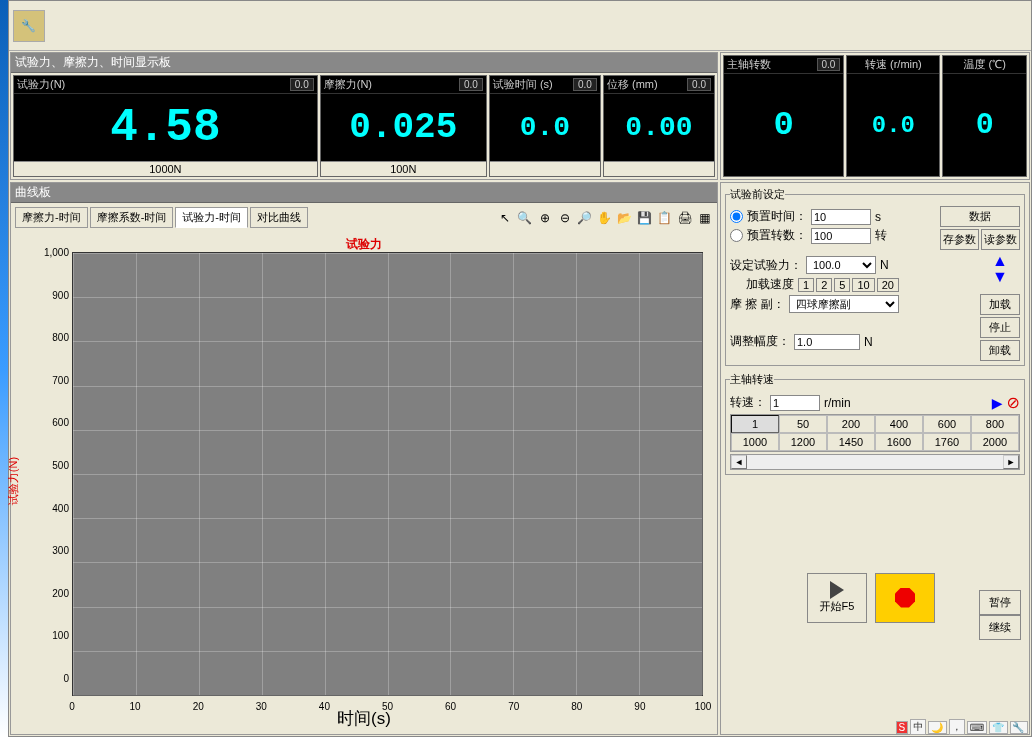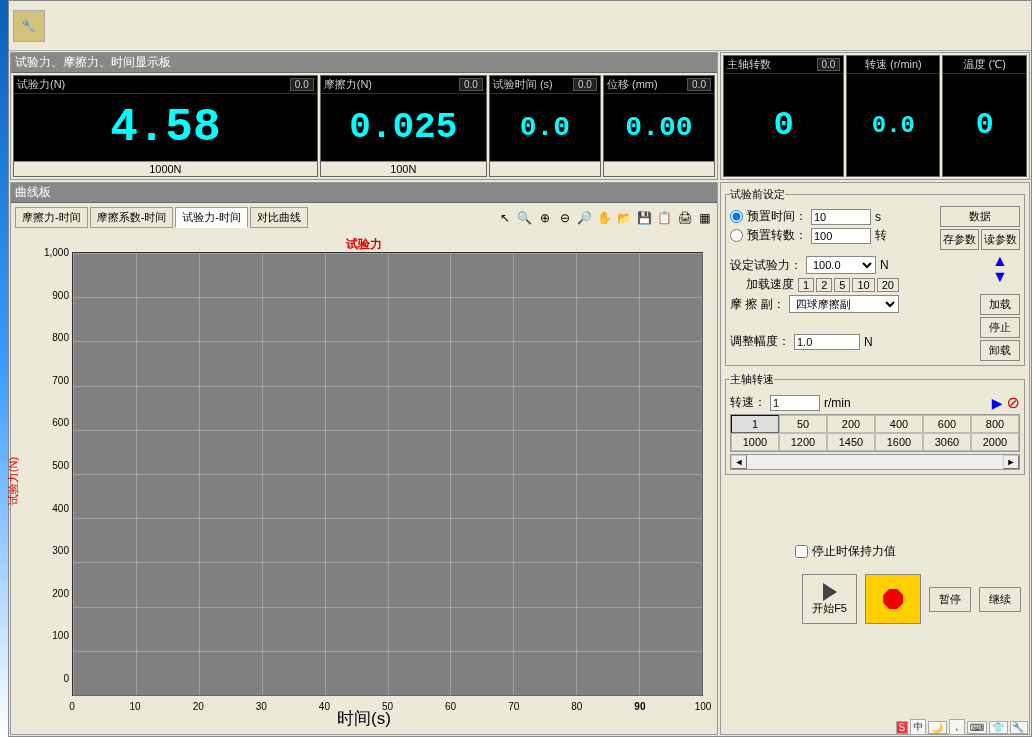--- a/index.html
+++ b/index.html
@@ -52,21 +52,21 @@
 .speed-grid div.active { border: 1px inset #666; background: #ddd; }
 .arrow-blue { color: #00f; font-size: 16px; line-height: 14px; }
 .arrow-red { color: #d00; font-size: 16px; }
 .scrollbar { display: flex; border: 1px solid #999; background: #eee; height: 16px; }
 .scrollbar .sb-btn { width: 16px; text-align: center; border: 1px outset #ccc; font-size: 9px; line-height: 12px; cursor: pointer; }
 .scrollbar .sb-track { flex: 1; }
 .bottom-ctrl { display: flex; align-items: center; gap: 8px; margin-top: 10px; padding: 4px; }
 .big-btn { width: 60px; height: 50px; border: 1px solid #888; background: #ece9d8; display: flex; flex-direction: column; align-items: center; justify-content: center; font-size: 11px; cursor: pointer; }
 .play-icon { width: 0; height: 0; border-left: 14px solid #444; border-top: 9px solid transparent; border-bottom: 9px solid transparent; }
 .stop-oct { width: 20px; height: 20px; background: #e00; clip-path: polygon(30% 0%, 70% 0%, 100% 30%, 100% 70%, 70% 100%, 30% 100%, 0% 70%, 0% 30%); }
-.side-btns { display: flex; flex-direction: row; gap: 8px; margin-left: auto; }
+.side-btns { display: flex; flex-direction: column; gap: 0; margin-left: auto; margin-top: 35px; }
 .side-btns .btn { width: 42px; padding: 4px 2px; }
 .taskbar-mini { position: absolute; right: 4px; bottom: 2px; display: flex; gap: 2px; align-items: center; font-size: 10px; color: #333; }
 .taskbar-mini span { border: 1px solid #aaa; padding: 0 2px; background: #f5f5f5; }
 </style>
 </head>
 <body>
 
 <div class="app">
   <div class="menubar">
     <div class="icon-box">🔧</div>
@@ -203,21 +203,21 @@
             <div class="tick-y" style="top: 18px;">1,000</div>
             <div class="tick-x" style="left: 55px;">0</div>
             <div class="tick-x" style="left: 118.1px;">10</div>
             <div class="tick-x" style="left: 181.2px;">20</div>
             <div class="tick-x" style="left: 244.3px;">30</div>
             <div class="tick-x" style="left: 307.4px;">40</div>
             <div class="tick-x" style="left: 370.5px;">50</div>
             <div class="tick-x" style="left: 433.6px;">60</div>
             <div class="tick-x" style="left: 496.7px;">70</div>
             <div class="tick-x" style="left: 559.8px;">80</div>
-            <div class="tick-x" style="left: 622.9px; font-weight: bold;">90</div>
+            <div class="tick-x" style="left: 622.9px;">90</div>
             <div class="tick-x" style="left: 686px;">100</div>
           </div>
       </div>
     </div>
 
     <div class="control-panel">
       <div class="control-body">
 
         <fieldset>
           <legend>试验前设定</legend>
@@ -296,36 +296,32 @@
               <div class="active">1</div>
               <div>50</div>
               <div>200</div>
               <div>400</div>
               <div>600</div>
               <div>800</div>
               <div>1000</div>
               <div>1200</div>
               <div>1450</div>
               <div>1600</div>
-              <div>3060</div>
+              <div>1760</div>
               <div>2000</div>
             </div>
           <div class="scrollbar" style="margin-top:2px">
             <div class="sb-btn">◄</div>
             <div class="sb-track"></div>
             <div class="sb-btn">►</div>
           </div>
         </fieldset>
 
         <div style="height:60px"></div>
 
-        <div class="row" style="margin-left:70px">
-          <input type="checkbox" style="">
-          <label>停止时保持力值</label>
-        </div>
         <div class="bottom-ctrl">
           <div style="width:70px"></div>
           <div class="big-btn">
             <div class="play-icon"></div>
             <span>开始F5</span>
           </div>
           <div class="big-btn" style="background:#ffcf00">
             <div class="stop-oct"></div>
           </div>
           <div class="side-btns">

